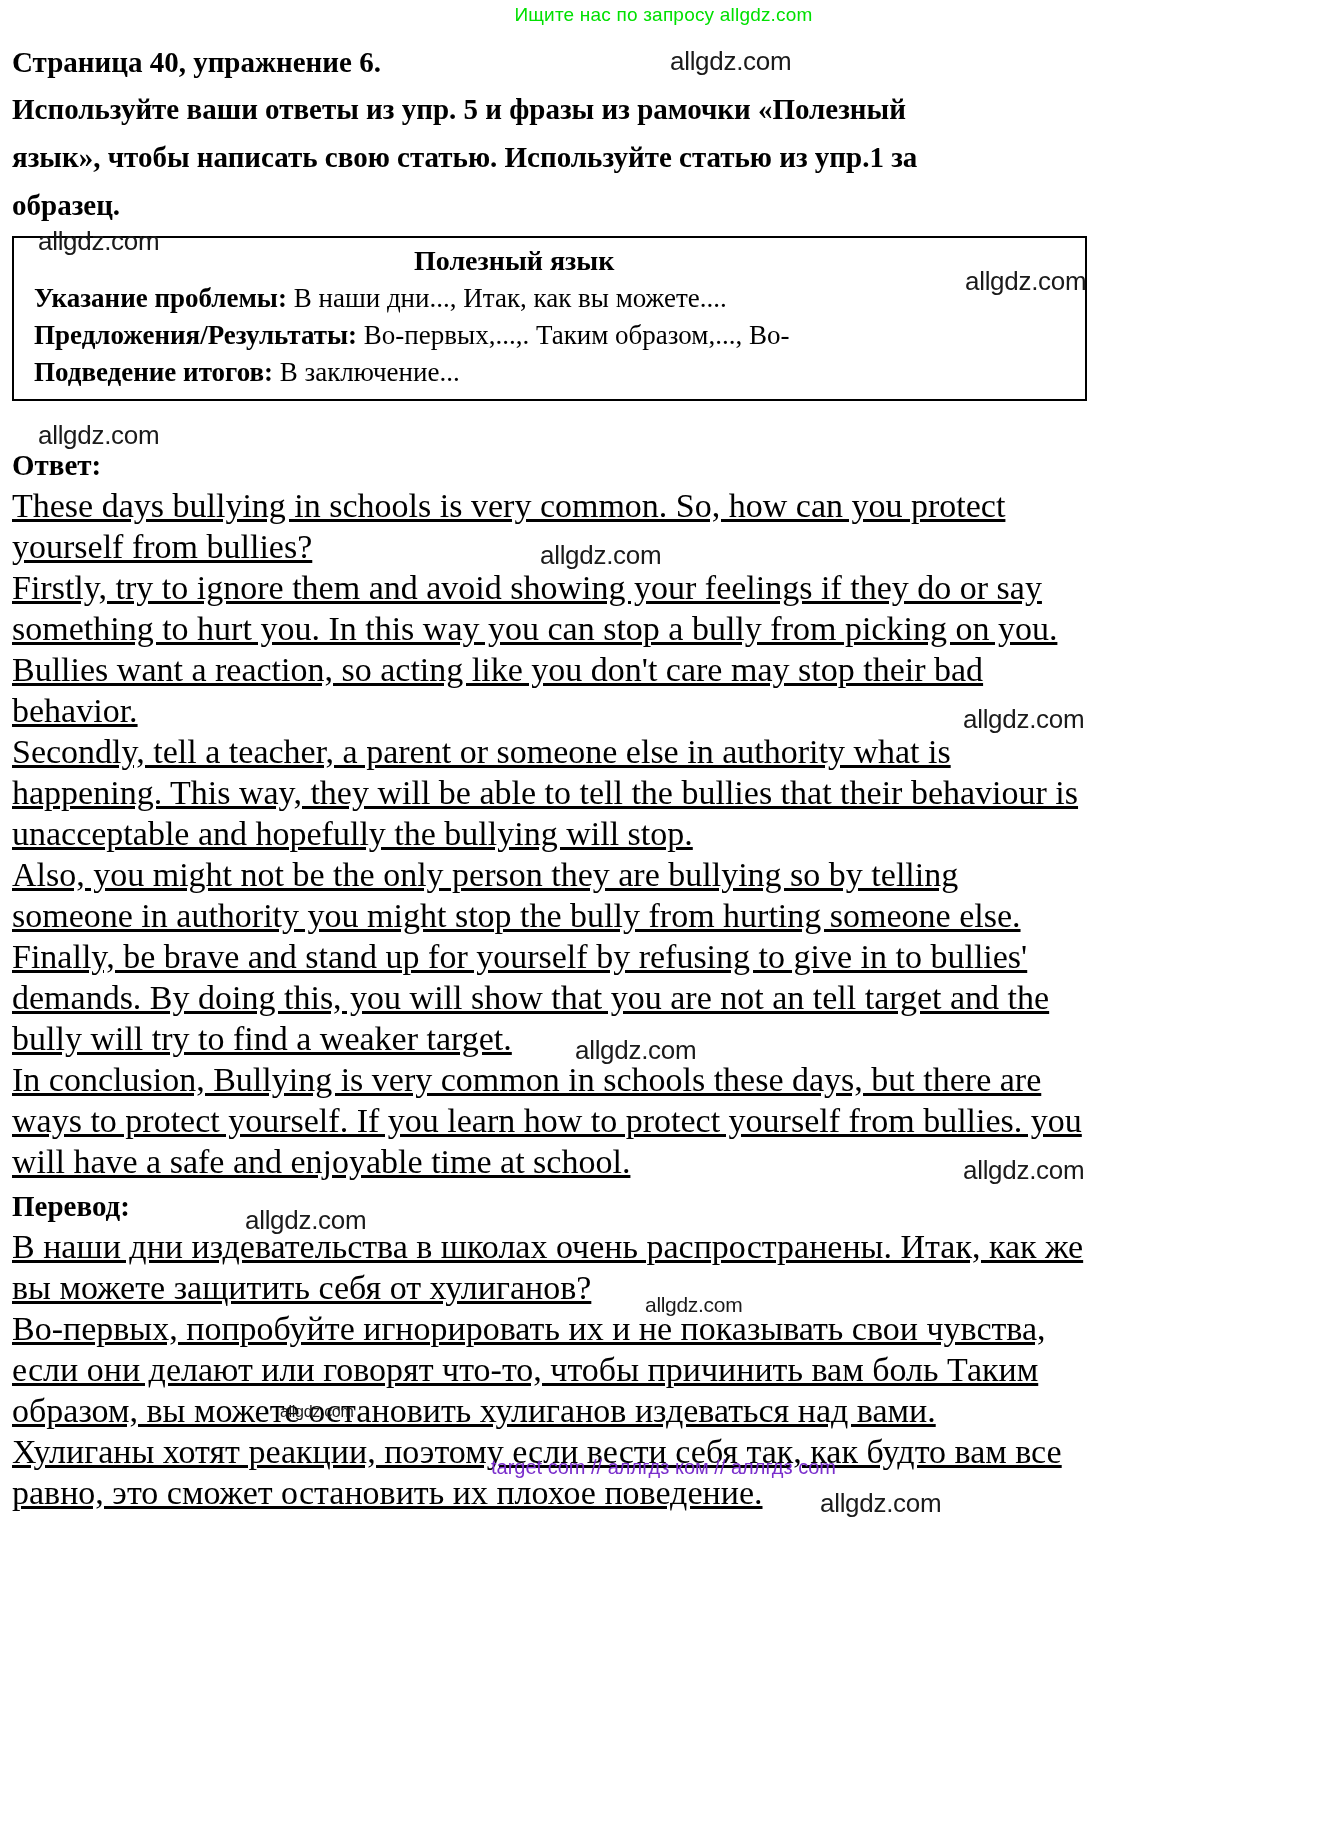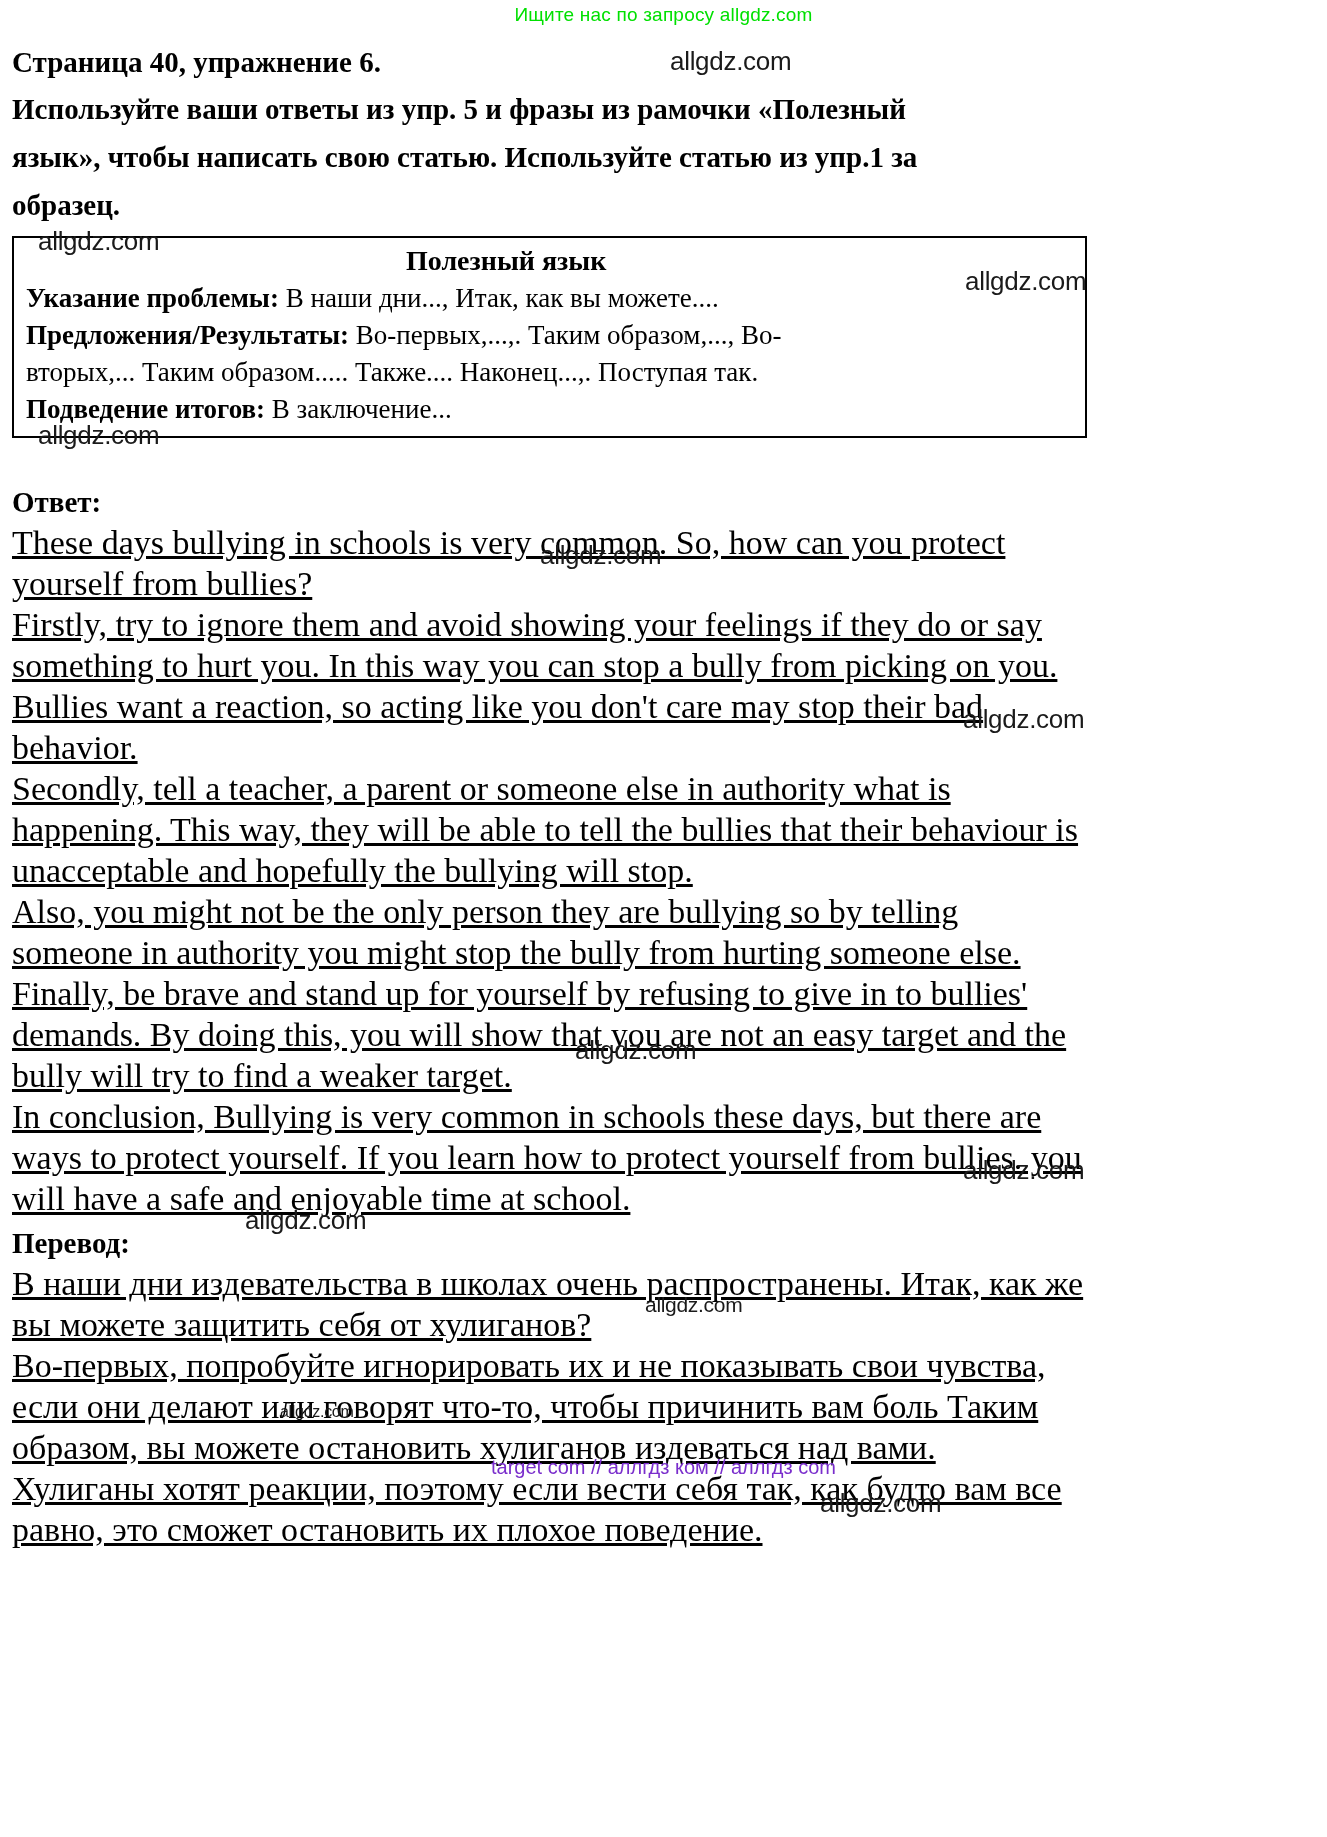--- a/index.html
+++ b/index.html
@@ -68,21 +68,21 @@
     font-weight: bold;
     font-size: 29px;
     line-height: 42px;
     margin: 6px 0 0 0;
   }
 
   
   .box {
     border: 2px solid #000;
     margin-top: 10px;
-    padding: 6px 10px 8px 12px;
+    padding: 6px 10px 8px 20px;
     box-sizing: border-box;
     width: 1075px;
     position: relative;
   }
   .box-title-row {
     position: relative;
     height: 36px;
   }
   .box-title {
     position: absolute;
@@ -147,36 +147,33 @@
         <span class="box-title">Полезный язык</span>
       </div>
 
       <p class="box-line">
         <b>Указание проблемы:</b><span> В наши дни..., Итак, как вы можете....</span>
       </p>
       <p class="box-line">
         <b>Предложения/Результаты:</b><span> Во-первых,...,. Таким образом,..., Во-</span>
       </p>
       <p class="box-line">
-        <span>вторых,... Таким образом..... Также.... Наконец...,. Поступая так.</span>
-      </p>
-      <p class="box-line">
         <b>Подведение итогов:</b><span> В заключение...</span>
       </p>
     </div>
 
     <div style="height:40px"></div>
 
     <p class="label">Ответ:</p>
 
     <p class="para">These days bullying in schools is very common. So, how can you protect yourself from bullies?</p>
     <p class="para">Firstly, try to ignore them and avoid showing your feelings if they do or say something to hurt you. In this way you can stop a bully from picking on you. Bullies want a reaction, so acting like you don't care may stop their bad behavior.</p>
     <p class="para">Secondly, tell a teacher, a parent or someone else in authority what is happening. This way, they will be able to tell the bullies that their behaviour is unacceptable and hopefully the bullying will stop.</p>
     <p class="para">Also, you might not be the only person they are bullying so by telling someone in authority you might stop the bully from hurting someone else.</p>
-    <p class="para">Finally, be brave and stand up for yourself by refusing to give in to bullies' demands. By doing this, you will show that you are not an easy target and the bully will try to find a weaker target.</p>
+    <p class="para">Finally, be brave and stand up for yourself by refusing to give in to bullies' demands. By doing this, you will show that you are not an tell target and the bully will try to find a weaker target.</p>
     <p class="para">In conclusion, Bullying is very common in schools these days, but there are ways to protect yourself. If you learn how to protect yourself from bullies. you will have a safe and enjoyable time at school.</p>
 
     <p class="label">Перевод:</p>
 
     <p class="para">В наши дни издевательства в школах очень распространены. Итак, как же вы можете защитить себя от хулиганов?</p>
     <p class="para">Во-первых, попробуйте игнорировать их и не показывать свои чувства, если они делают или говорят что-то, чтобы причинить вам боль Таким образом, вы можете остановить хулиганов издеваться над вами.</p>
     <p class="para">Хулиганы хотят реакции, поэтому если вести себя так, как будто вам все равно, это сможет остановить их плохое поведение.</p>
 
   </div>
 

